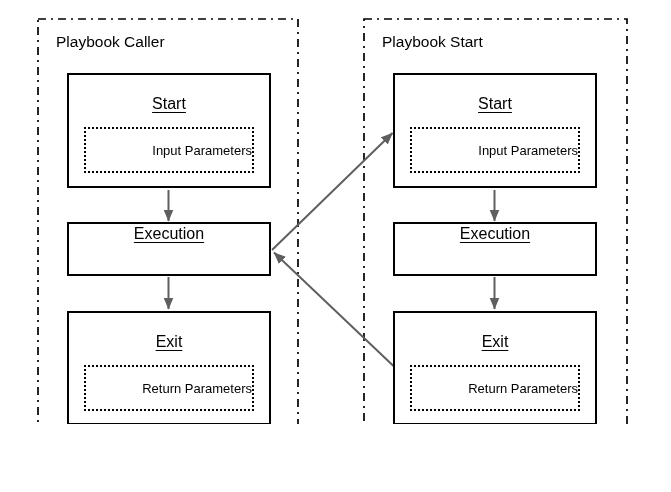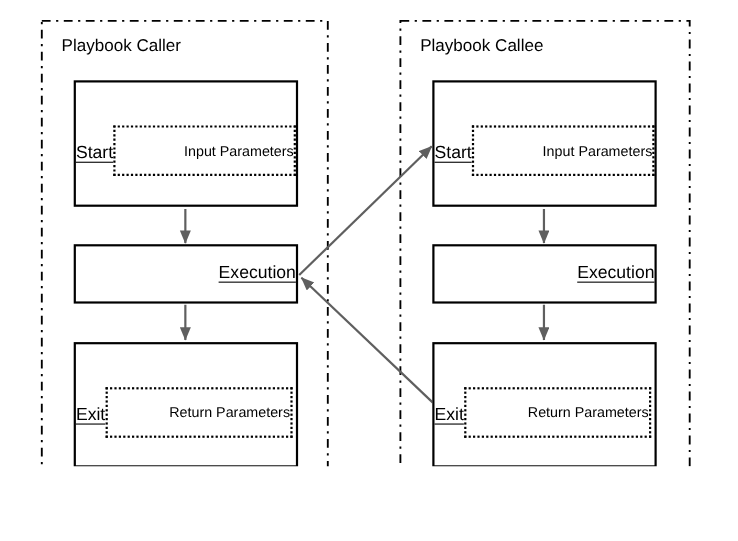--- a/index.html
+++ b/index.html
@@ -40,27 +40,27 @@
     color: #000000;
     white-space: nowrap;
   }
   .node {
     position: absolute;
     width: 204px;
     box-sizing: border-box;
     border: 2px solid #000000;
     background: #ffffff;
     display: flex;
-    flex-direction: row;
+    flex-direction: column;
     align-items: center;
   }
   .node.tall { height: 115px; }
   .node.short {
     height: 54px;
-    justify-content: flex-end;
+    justify-content: flex-start;
   }
   .node-heading {
     font-size: 16px;
     color: #000000;
     text-decoration: underline;
     text-underline-offset: 3px;
     line-height: 20px;
     white-space: nowrap;
   }
   .node.tall .node-heading { margin-top: 19px; }
@@ -97,21 +97,21 @@
 
     <line class="flow-line" x1="168.5" y1="190" x2="168.5" y2="221" marker-end="url(#ah)"></line>
     <line class="flow-line" x1="168.5" y1="277" x2="168.5" y2="309" marker-end="url(#ah)"></line>
     <line class="flow-line" x1="494.5" y1="190" x2="494.5" y2="221" marker-end="url(#ah)"></line>
     <line class="flow-line" x1="494.5" y1="277" x2="494.5" y2="309" marker-end="url(#ah)"></line>
     <line class="flow-line" x1="272" y1="250" x2="392.5" y2="133" marker-end="url(#ah)"></line>
     <line class="flow-line" x1="393.5" y1="366" x2="274" y2="252.5" marker-end="url(#ah)"></line>
   </svg>
 
   <div class="lane-title" style="left:56px; top:33px;">Playbook Caller</div>
-  <div class="lane-title" style="left:382px; top:33px;">Playbook Callee</div>
+  <div class="lane-title" style="left:382px; top:33px;">Playbook Start</div>
 
   <div class="node tall" style="left:67px; top:73px;">
     <div class="node-heading">Start</div>
     <div class="param-box">
       <span class="param-label">Input Parameters</span>
     </div>
   </div>
 
   <div class="node short" style="left:67px; top:222px;">
     <div class="node-heading">Execution</div>

